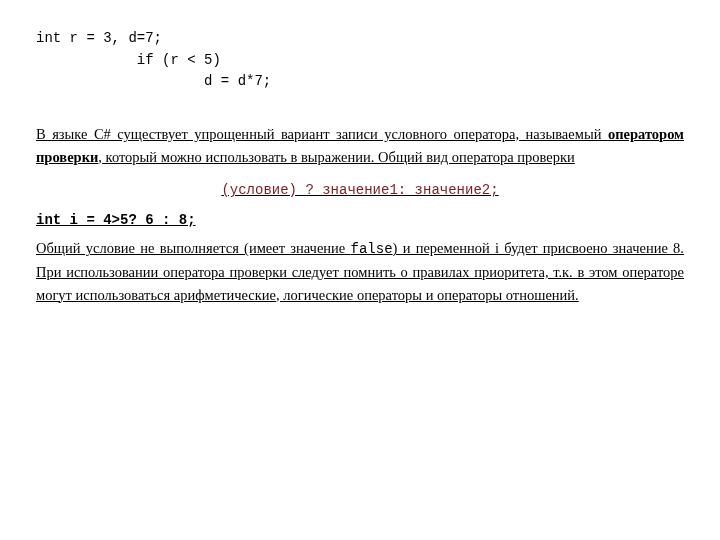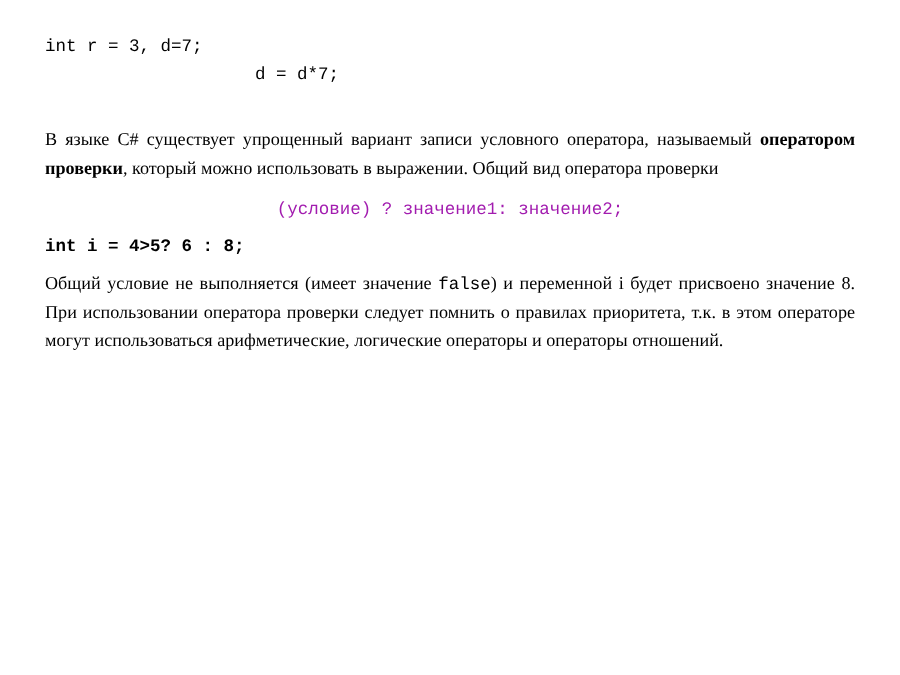--- a/index.html
+++ b/index.html
@@ -34,36 +34,37 @@
 
     .code-line {
       white-space: pre;
     }
 
     .prose {
       font-family: 'Times New Roman', Times, serif;
       font-size: 14.5px;
       line-height: 1.55;
       text-align: justify;
+      text-decoration: underline;
     }
 
     .prose p {
       margin-bottom: 6px;
     }
 
     .center-line {
       text-align: center;
       margin: 10px 0 6px 0;
       color: #0000cc;
     }
 
     .center-line span {
       font-family: 'Courier New', Courier, monospace;
       font-size: 14px;
-      color: #a21caf;
+      color: #7f1d1d;
     }
 
     .bold {
       font-weight: bold;
     }
 
     .inline-code {
       font-family: 'Courier New', Courier, monospace;
       font-size: 14px;
     }
@@ -79,20 +80,21 @@
       height: 12px;
     }
   </style>
 </head>
 <body>
 
 <div class="page">
 
   <div class="code-block">
     <div class="code-line">int r = 3, d=7;</div>
+    <div class="code-line">            <span>if (r &lt; 5)</span></div>
     <div class="code-line">                    <span>d = d*7;</span></div>
   </div>
 
   <div class="spacer"></div>
 
   <div class="prose">
     <p>
       <span>В языке C# существует упрощенный вариант записи условного оператора, называемый </span><span class="bold">оператором проверки</span><span>, который можно использовать в выражении. Общий вид оператора проверки</span>
     </p>
 

